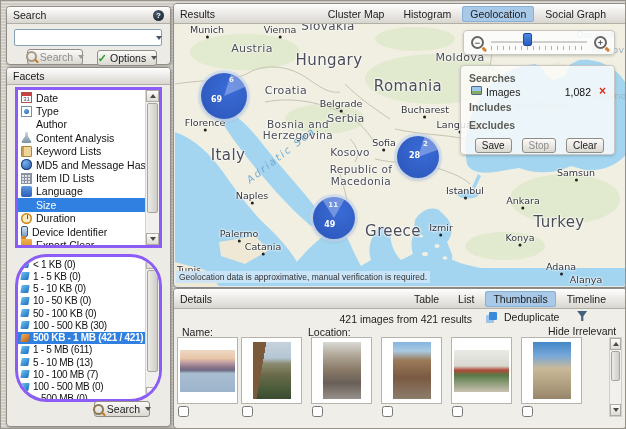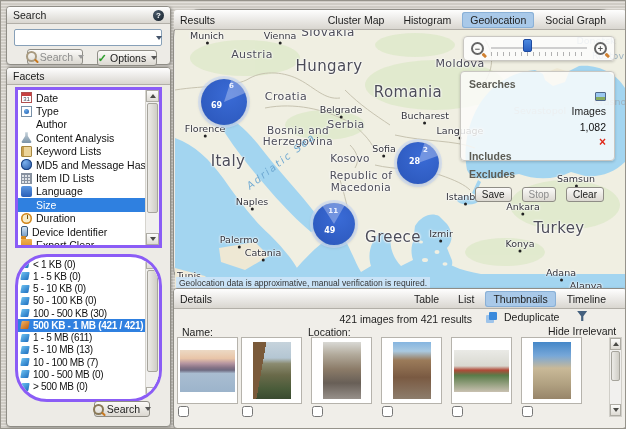--- a/index.html
+++ b/index.html
@@ -75,21 +75,21 @@
   .vsb{position:absolute;top:0;bottom:0;right:0;width:13px;background:#f1f0ee;border-left:1px solid #d6d4ce;}
   .sbtn{position:absolute;left:0;right:0;height:12px;background:linear-gradient(180deg,#fcfcfb,#dedbd4);border:1px solid #aeaca4;box-sizing:border-box;display:flex;align-items:center;justify-content:center;}
   .sbtn.up{top:0;} .sbtn.down{bottom:0;}
   .sbtn i{width:0;height:0;border-left:3px solid transparent;border-right:3px solid transparent;}
   .sbtn.up i{border-bottom:4px solid #4a4a46;}
   .sbtn.down i{border-top:4px solid #4a4a46;}
   .sthumb{position:absolute;left:1px;right:1px;background:linear-gradient(90deg,#ecebe7,#cfcdc6);border:1px solid #a6a49c;border-radius:2px;}
   #facets-search-btn{position:absolute;right:20px;bottom:9px;width:56px;}
 
   
-  #results-panel{left:172px;top:8px;width:452px;height:283px;border-radius:28px;}
+  #results-panel{left:172px;top:2px;width:452px;height:283px;}
   #map{position:absolute;left:1px;right:1px;top:20px;bottom:1px;overflow:hidden;border-radius:0 0 3px 3px;background:#a3d5f0;}
   #map svg{position:absolute;left:0;top:0;}
   .map-country,.map-city,.sea-label{position:absolute;transform:translate(-50%,-50%);white-space:nowrap;
     font-family:"DejaVu Sans",sans-serif;text-shadow:0 0 2px #fff,0 0 2px #fff,0 0 3px #fff;}
   .map-country{color:#4c4c58;letter-spacing:.4px;}
   .map-city{font-size:9.5px;color:#34343c;}
   .map-city::after{content:"";position:absolute;left:50%;bottom:-4px;width:3px;height:3px;margin-left:-1.5px;border-radius:50%;background:#222;}
   .map-city.muted{color:#9fb4c2;text-shadow:none;}
   .map-city.muted::after{display:none;}
   .sea-label{font-size:10px;font-style:italic;color:#6fa9d2;letter-spacing:2px;text-shadow:none;}
@@ -105,21 +105,21 @@
   .zmag{width:9px;height:9px;border:2px solid #666;border-radius:50%;position:relative;flex:none;display:flex;align-items:center;justify-content:center;font-size:9px;font-weight:bold;color:#555;line-height:0;}
   .zmag::after{content:"";position:absolute;width:5px;height:2.5px;background:#d08030;border-radius:1px;transform:rotate(45deg);right:-5px;bottom:-3px;}
   .ztrack{flex:1;position:relative;height:100%;}
   .ztrack .line{position:absolute;left:0;right:0;top:10px;height:2px;background:#cfcfcf;}
   .ztrack .ticks{position:absolute;left:0;right:0;bottom:4px;height:4px;background:repeating-linear-gradient(90deg,#b2b2b2 0 1px,transparent 1px 6px);}
   .ztrack .handle{position:absolute;left:32px;top:2px;width:9px;height:13px;background:linear-gradient(180deg,#4d8ae0,#2a5fc0);border:1px solid #1d4aa0;border-radius:2px;box-sizing:border-box;}
   
   #searches-overlay{position:absolute;left:285px;top:41px;width:155px;height:90px;background:rgba(252,252,251,.82);
     border:1px solid #c9c7c2;border-radius:4px;box-shadow:0 1px 3px rgba(0,0,0,.2);padding:6px 8px;box-sizing:border-box;font-size:10.5px;color:#555;}
   #searches-overlay .hdr{font-weight:bold;color:#5c5c54;}
-  #searches-overlay .row{display:flex;align-items:flex-end;gap:4px;margin:2px 0 3px 2px;color:#222;flex-direction:column;}
+  #searches-overlay .row{display:flex;align-items:flex-start;gap:4px;margin:2px 0 3px 2px;color:#222;}
   .img-icon{width:11px;height:9px;border:1px solid #50688c;box-sizing:border-box;background:linear-gradient(180deg,#9ac8f0 55%,#86ac60 55%);border-radius:1px;flex:none;}
   #searches-overlay .cnt{margin-left:auto;color:#111;}
   .remx{color:#e02818;font-weight:bold;font-size:12px;line-height:10px;margin-left:4px;}
   #searches-overlay .btnrow{display:flex;justify-content:flex-end;gap:10px;margin-top:7px;padding-right:2px;}
   .obtn{min-width:34px;height:15px;font-size:10px;padding:0 6px;}
 
   
   #details-panel{left:172px;top:287px;width:452px;height:139px;background:#f0eee9;}
   .summary{position:absolute;top:24px;right:154px;font-size:10.5px;color:#1d1d1d;}
   .toolgrp{position:absolute;top:22px;display:flex;align-items:center;gap:4px;font-size:10.5px;color:#1d1d1d;}
@@ -240,20 +240,24 @@
           <span class="bi"></span>
           <span>&lt; 1 KB (0)</span>
         </div>
         <div class="bucket-item">
           <span class="bi"></span>
           <span>1 - 5 KB (0)</span>
         </div>
         <div class="bucket-item">
           <span class="bi"></span>
           <span>5 - 10 KB (0)</span>
+        </div>
+        <div class="bucket-item">
+          <span class="bi"></span>
+          <span>10 - 50 KB (0)</span>
         </div>
         <div class="bucket-item">
           <span class="bi"></span>
           <span>50 - 100 KB (0)</span>
         </div>
         <div class="bucket-item">
           <span class="bi"></span>
           <span>100 - 500 KB (30)</span>
         </div>
         <div class="bucket-item sel">

